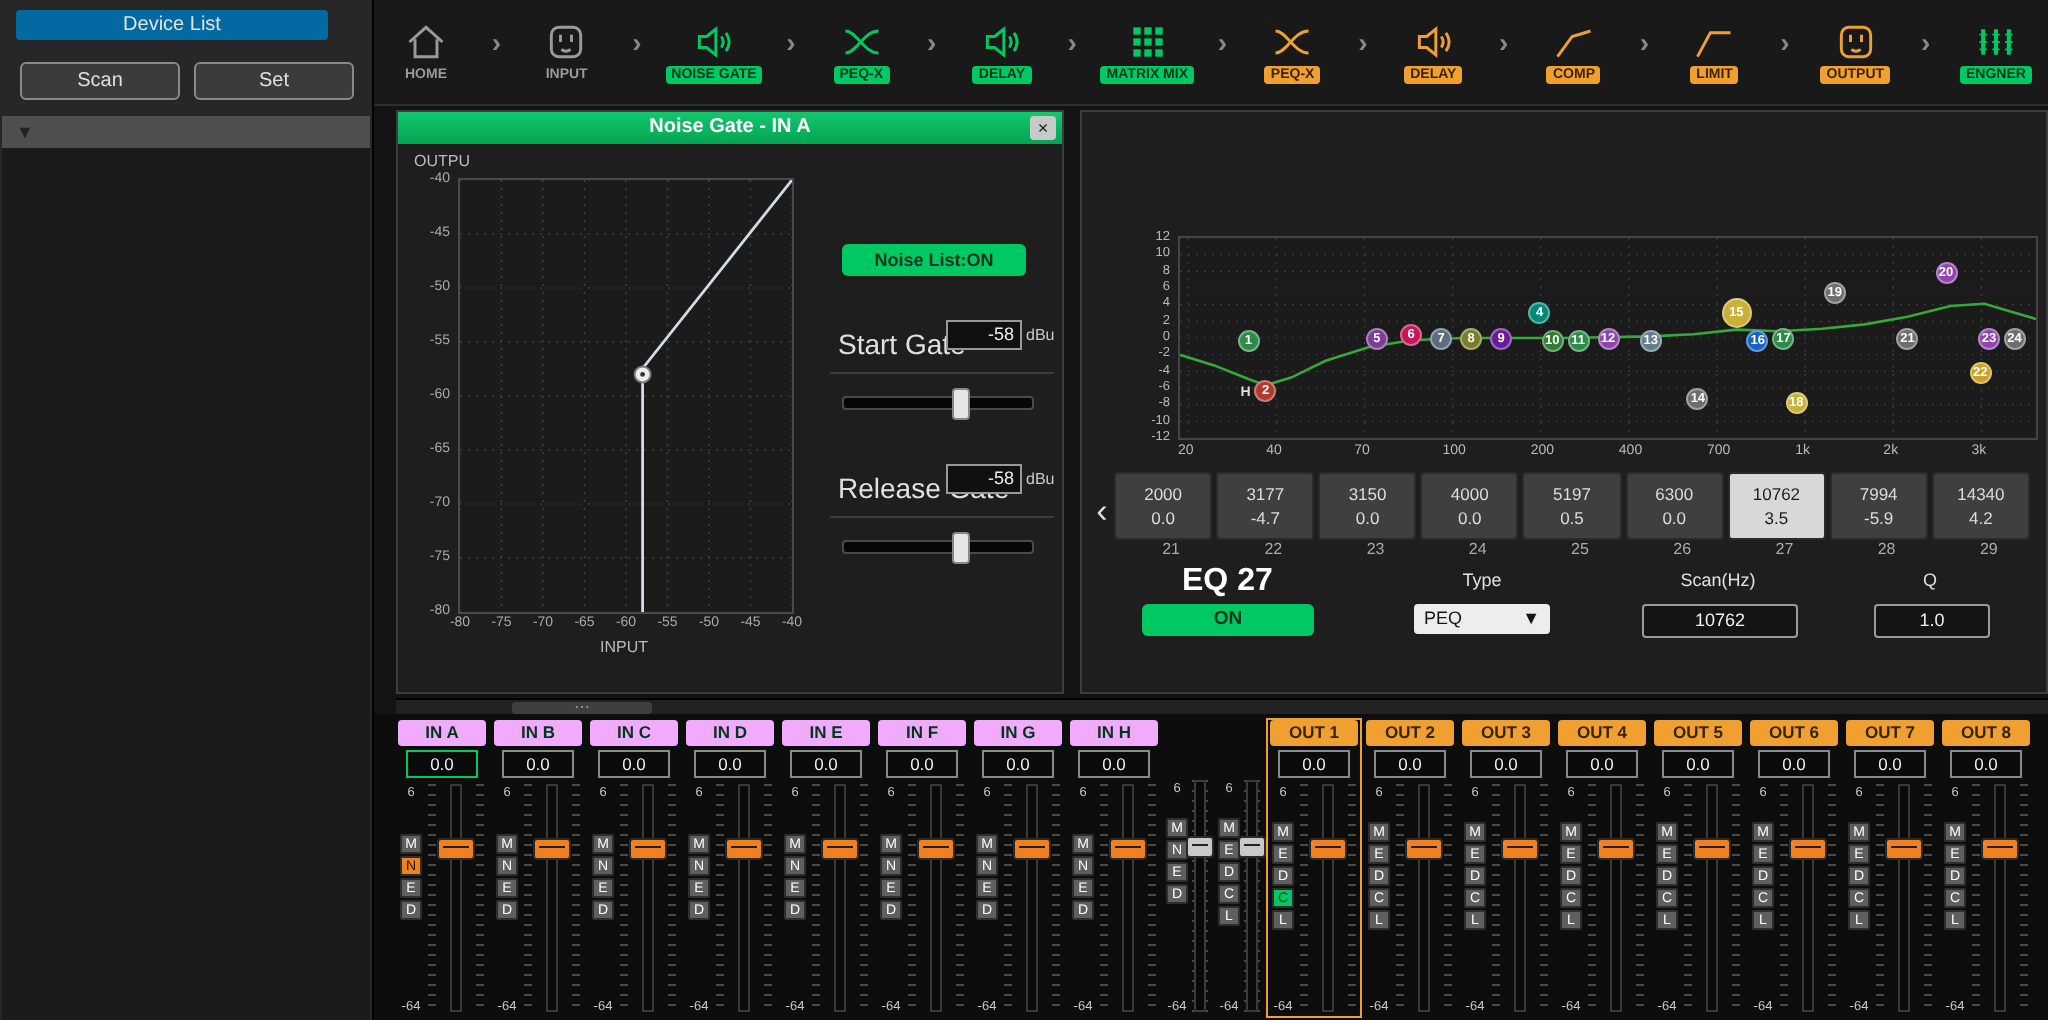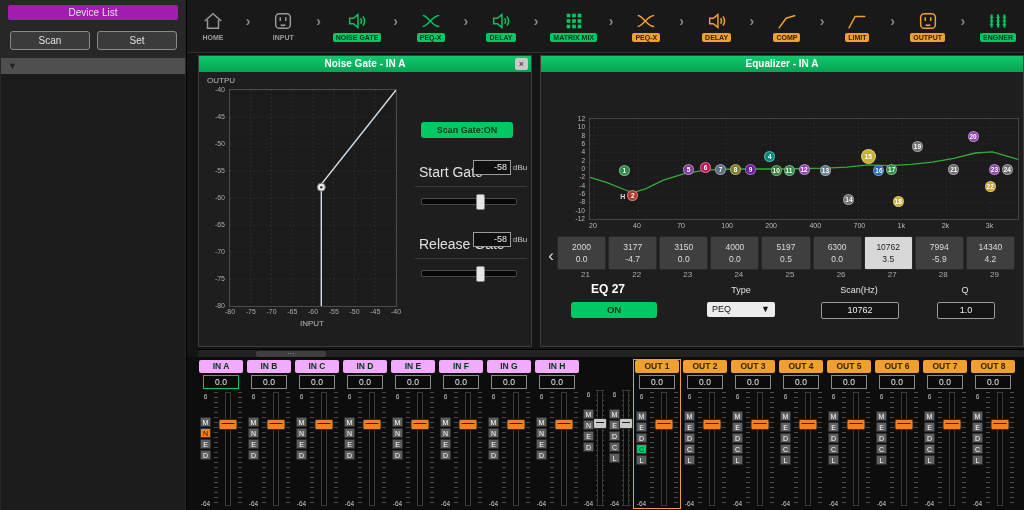--- a/index.html
+++ b/index.html
@@ -1,21 +1,21 @@
 <!DOCTYPE html>
 <html><head>
 <meta charset="utf-8">
 <style>
   html,body{margin:0;padding:0;background:#101010;}
   body{width:1024px;height:510px;overflow:hidden;font-family:"Liberation Sans",sans-serif;color:#ddd;position:relative;}
   #root{position:absolute;inset:0;background:#141414;}
 
   
   #sidebar{position:absolute;left:0;top:0;width:186px;height:510px;background:#272727;border-right:1px solid #000;}
-  #sidebar-title{position:absolute;left:8px;top:5px;width:170px;height:15px;background:#a21caf;border-radius:2px;font-size:10px;line-height:15px;text-align:center;color:#e2e2e2;}
+  #sidebar-title{position:absolute;left:8px;top:5px;width:156px;height:15px;background:#0369a1;border-radius:2px;font-size:10px;line-height:15px;text-align:center;color:#e2e2e2;}
   .side-btn{position:absolute;top:31px;width:78px;height:17px;background:#3b3b3b;border:1px solid #8a8a8a;border-radius:3px;color:#e0e0e0;font-size:10px;line-height:17px;text-align:center;}
   #scan-btn{left:10px;} #set-btn{left:97px;}
   #sidebar-dropdown{position:absolute;left:1px;top:58px;width:184px;height:16px;background:#4f4f4f;font-size:9px;line-height:16px;color:#222;padding-left:7px;box-sizing:border-box;}
   #sidebar-lower{position:absolute;left:1px;top:74px;width:184px;height:436px;background:#1b1b1b;}
 
   
   #toolbar{position:absolute;left:187px;top:0;width:837px;height:53px;background:#191919;border-bottom:1px solid #2e2e2e;display:flex;align-items:center;justify-content:space-between;padding:0 5px;box-sizing:border-box;}
   .tb-item{display:flex;flex-direction:column;align-items:center;min-width:42px;}
   .tb-icon{width:22px;height:22px;display:block;}
   .tb-icon svg{width:22px;height:22px;stroke:currentColor;fill:none;stroke-width:1.6;}
@@ -59,21 +59,21 @@
   #eq-xlabels{position:absolute;left:48px;top:166px;width:428px;height:9px;}
   .eq-xlabel{position:absolute;font-size:7px;color:#bbb;}
   .eq-point{position:absolute;border-radius:50%;color:#fff;font-size:6.5px;font-weight:bold;text-align:center;border:1px solid rgba(255,255,255,.35);box-sizing:border-box;}
   .eq-point-prefix{position:absolute;left:-8px;top:1px;font-size:7px;color:#ddd;}
   #eq-scroll-left{position:absolute;left:2px;top:182px;width:16px;height:36px;font-size:17px;color:#ddd;text-align:center;line-height:36px;}
   #eq-bands{position:absolute;left:16px;top:180px;width:458px;display:flex;gap:2px;}
   .eq-band{flex:1;background:#3f3f3f;border:1px solid #2a2a2a;border-radius:2px;text-align:center;color:#ddd;padding:4px 0;font-size:8.5px;line-height:12px;}
   .eq-band.selected{background:#d8d8d8;color:#1c1c1c;}
   #eq-band-nums{position:absolute;left:20px;top:214px;width:458px;display:flex;gap:2px;}
   .eq-band-num{flex:1;text-align:center;font-size:8px;color:#aaa;}
-  #eq-number{position:absolute;left:50px;top:226px;width:80px;font-size:12px;font-weight:bold;color:#fff;}
+  #eq-number{position:absolute;left:50px;top:226px;width:80px;font-size:16px;font-weight:bold;color:#fff;}
   #eq-on{left:30px;top:246px;width:86px;height:16px;line-height:16px;font-size:9.5px;}
   .eq-label{position:absolute;font-size:9px;color:#e0e0e0;text-align:center;}
   .eq-box{position:absolute;background:#141414;border:1px solid #9a9a9a;color:#efefef;font-size:9px;text-align:center;border-radius:2px;}
   #eq-type-label{left:166px;top:229px;width:68px;}
   #eq-type{left:166px;top:246px;width:68px;height:15px;background:#ededed;color:#141414;font-size:9px;line-height:15px;display:flex;justify-content:space-between;padding:0 5px;box-sizing:border-box;border-radius:2px;position:absolute;}
   #eq-freq-label{left:280px;top:229px;width:76px;}
   #eq-freq{left:280px;top:246px;width:76px;height:15px;line-height:15px;}
   #eq-q-label{left:396px;top:229px;width:56px;}
   #eq-q{left:396px;top:246px;width:56px;height:15px;line-height:15px;}
 
@@ -274,41 +274,40 @@
         <span class="ng-xtick" style="left: 20.75px;">-75</span>
         <span class="ng-xtick" style="left: 41.5px;">-70</span>
         <span class="ng-xtick" style="left: 62.25px;">-65</span>
         <span class="ng-xtick" style="left: 83px;">-60</span>
         <span class="ng-xtick" style="left: 103.75px;">-55</span>
         <span class="ng-xtick" style="left: 124.5px;">-50</span>
         <span class="ng-xtick" style="left: 145.25px;">-45</span>
         <span class="ng-xtick" style="left: 166px;">-40</span>
       </div>
     <div id="ng-input-label">INPUT</div>
-    <div id="ng-on" class="green-btn">Scan Gate:ON</div>
+    <div id="ng-on" class="green-btn">Noise List:ON</div>
 
     <div class="ng-lab" style="left:220px;top:108px;">Start Gate</div>
     <div class="ng-val" style="left:274px;top:104px;">-58</div>
     <div class="ng-unit" style="left:314px;top:107px;">dBu</div>
     <div class="ng-divider" style="left:216px;top:130px;"></div>
     <div id="ng-slider1" class="ng-slider" style="left:222px;top:142px;">
       <div class="ng-slider-handle" style="left: 57%;"></div>
     </div>
 
     <div class="ng-lab" style="left:220px;top:180px;">Release Gate</div>
     <div class="ng-val" style="left:274px;top:176px;">-58</div>
     <div class="ng-unit" style="left:314px;top:179px;">dBu</div>
     <div class="ng-divider" style="left:216px;top:202px;"></div>
     <div id="ng-slider2" class="ng-slider" style="left:222px;top:214px;">
       <div class="ng-slider-handle" style="left: 57%;"></div>
     </div>
   </section>
 
   <section id="eq-panel" class="panel">
-    <div class="panel-title">Equalizer - IN A</div>
     <div id="eq-ylabels">
         <span class="eq-ylabel" style="top: -3px;">12</span>
         <span class="eq-ylabel" style="top: 5.33333px;">10</span>
         <span class="eq-ylabel" style="top: 13.6667px;">8</span>
         <span class="eq-ylabel" style="top: 22px;">6</span>
         <span class="eq-ylabel" style="top: 30.3333px;">4</span>
         <span class="eq-ylabel" style="top: 38.6667px;">2</span>
         <span class="eq-ylabel" style="top: 47px;">0</span>
         <span class="eq-ylabel" style="top: 55.3333px;">-2</span>
         <span class="eq-ylabel" style="top: 63.6667px;">-4</span>

